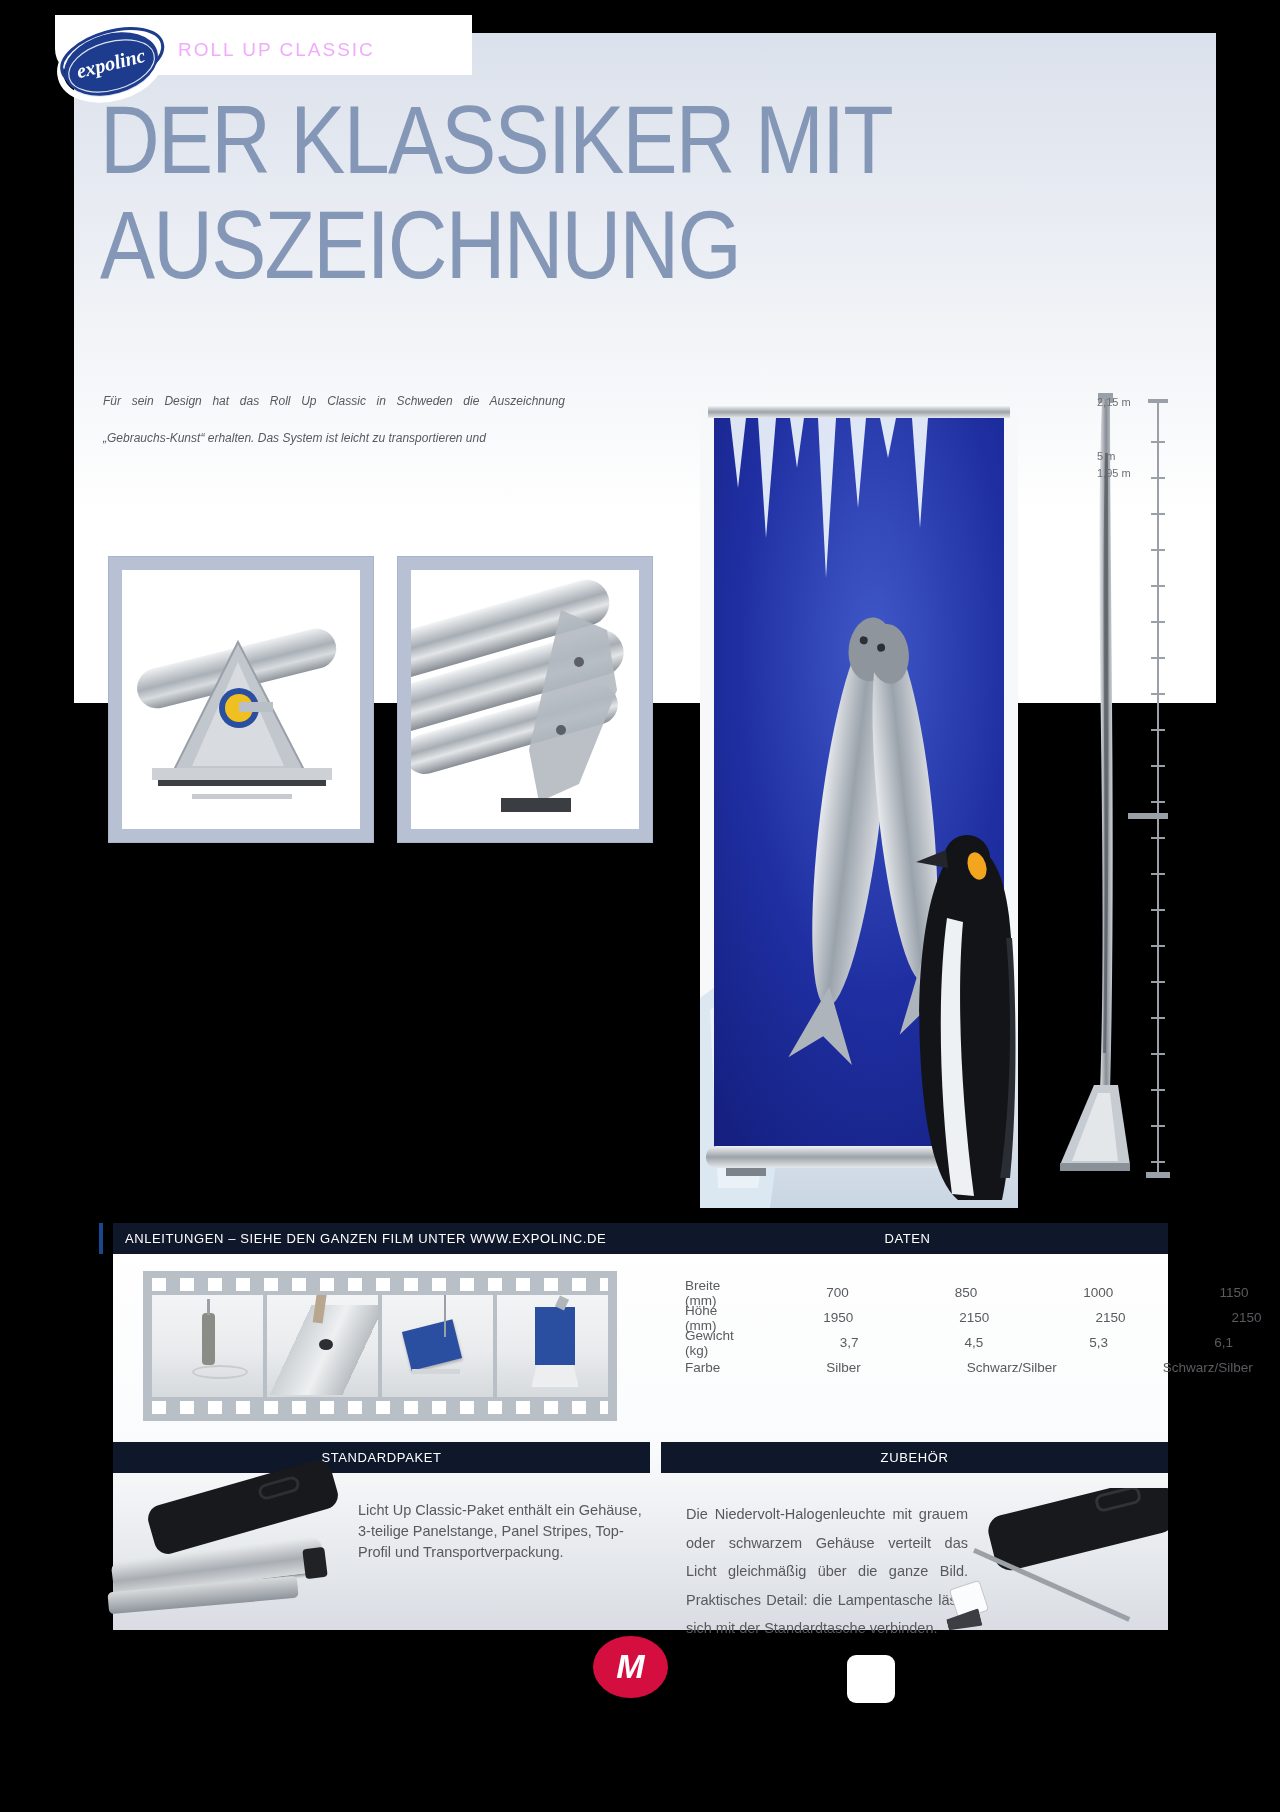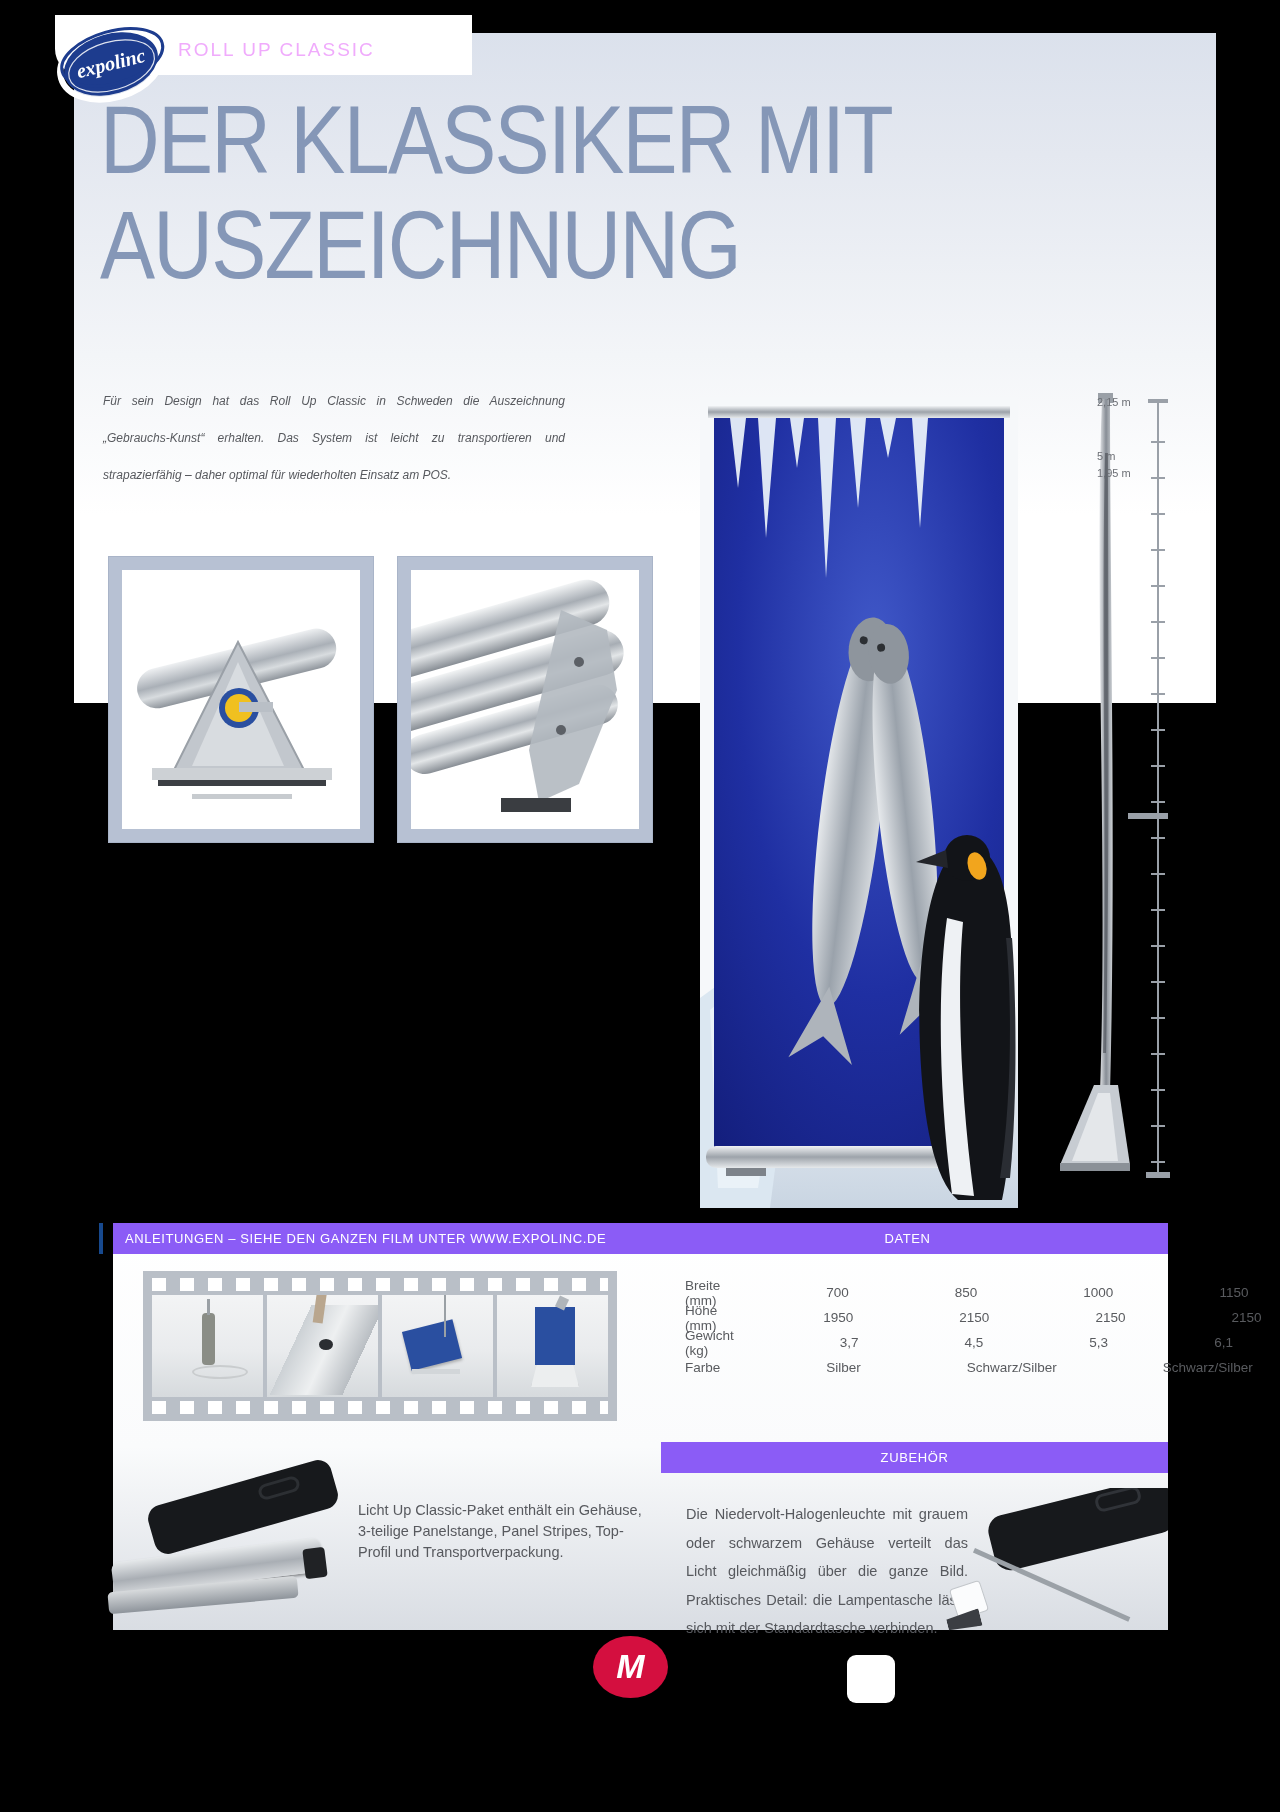--- a/index.html
+++ b/index.html
@@ -29,21 +29,21 @@
   .frame .inner{position:absolute;left:14px;top:14px;right:14px;bottom:14px;background:#fff;overflow:hidden;}
 
   
   .ruler-line{left:1157px;top:401px;width:2px;height:775px;background:#9aa0a8;}
   .ruler-ticks{left:1151px;top:407px;width:14px;height:769px;
         background:repeating-linear-gradient(180deg,transparent 0 34px,#9aa0a8 34px 36px);}
   .tick-big{background:#9aa0a8;}
   .rlabel{color:#6c6f75;font-size:11px;width:48px;text-align:left;}
 
   
-  .bar{height:31px;background:#8b5cf6;color:#fff;font-size:13px;letter-spacing:.6px;
+  .bar{height:31px;background:#0f172a;color:#fff;font-size:13px;letter-spacing:.6px;
        display:flex;align-items:center;}
   .bar.left-text{padding-left:12px;}
   .bar.center-text{justify-content:center;}
 
   .bottom-sheet{left:113px;top:1223px;width:1055px;height:407px;
        background:linear-gradient(180deg,#ffffff 0%,#fafbfc 55%,#d9dde3 100%);}
 
   
   .film{left:143px;top:1271px;width:474px;height:150px;background:#b9bfc7;}
   .film .holes{position:absolute;left:9px;width:456px;height:13px;
@@ -90,21 +90,20 @@
     <text x="59" y="56" text-anchor="middle" font-family="Liberation Serif, serif" font-style="italic" font-weight="bold" font-size="20" fill="#ffffff" transform="rotate(-14 59 50)">expolinc</text>
   </svg>
   <div class="abs brandname">ROLL UP CLASSIC</div>
 
   <div class="abs h1" style="top:92px;">DER KLASSIKER MIT</div>
   <div class="abs h1" style="top:197px;">AUSZEICHNUNG</div>
 
   <div class="abs intro">
     <span class="ln">Für sein Design hat das Roll Up Classic in Schweden die Auszeichnung</span>
     <span class="ln">„Gebrauchs-Kunst“ erhalten. Das System ist leicht zu transportieren und</span>
-    <span class="ln">strapazierfähig – daher optimal für wiederholten Einsatz am POS.</span>
   </div>
 
   <div class="abs frame" style="left:108px;top:556px;width:266px;height:287px;">
     <div class="inner">
       <svg width="238" height="259" viewBox="0 0 238 259">
         <defs>
           <linearGradient id="met1" x1="0" y1="0" x2="0" y2="1">
             <stop offset="0" stop-color="#eef0f2"></stop>
               <stop offset=".45" stop-color="#aab0b7"></stop>
             <stop offset=".7" stop-color="#d8dcdf"></stop>
@@ -315,20 +314,23 @@
         <span class="val c0">Silber</span>
       <span class="lead"></span>
         <span class="val c1">Schwarz/Silber</span>
       <span class="lead"></span>
         <span class="val c2">Schwarz/Silber</span>
       <span class="lead"></span>
         <span class="val c3">Silber</span>
     </div>
   </div>
 
+  <div class="abs bar center-text" style="left:113px;top:1442px;width:537px;">
+    <span>STANDARDPAKET</span>
+  </div>
   <div class="abs bar center-text" style="left:661px;top:1442px;width:507px;">
     <span>ZUBEHÖR</span>
   </div>
 
   <div class="abs" style="left:108px;top:1476px;width:250px;height:152px;">
     <div class="abs" style="left:40px;top:6px;width:190px;height:50px;border-radius:14px;background:#17191c;transform:rotate(-16deg);"></div>
     <div class="abs" style="left:150px;top:4px;width:36px;height:10px;border:3px solid #2c2f33;border-radius:8px;transform:rotate(-16deg);"></div>
     <div class="abs" style="left:4px;top:74px;width:210px;height:34px;border-radius:8px;transform:rotate(-7deg);
          background:linear-gradient(180deg,#e6e9eb 0%,#a9aeb4 55%,#d7dadd 100%);box-shadow:0 2px 3px rgba(0,0,0,.4);"></div>
     <div class="abs" style="left:0px;top:108px;width:190px;height:22px;border-radius:5px;transform:rotate(-5deg);

